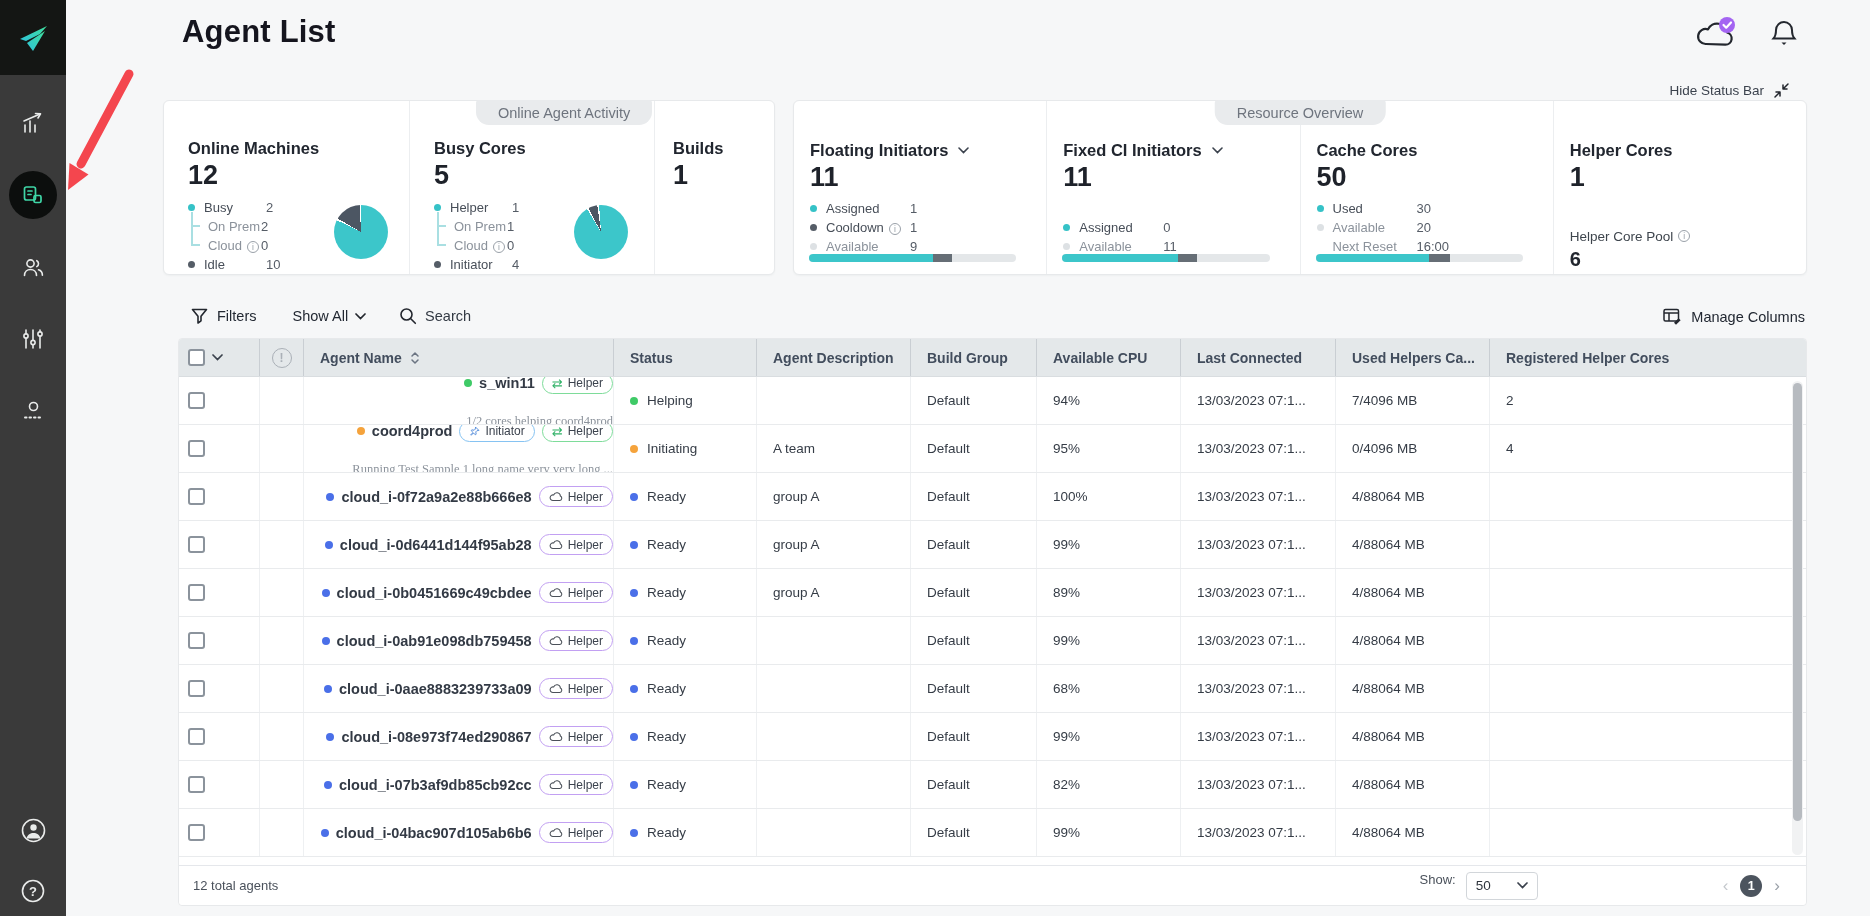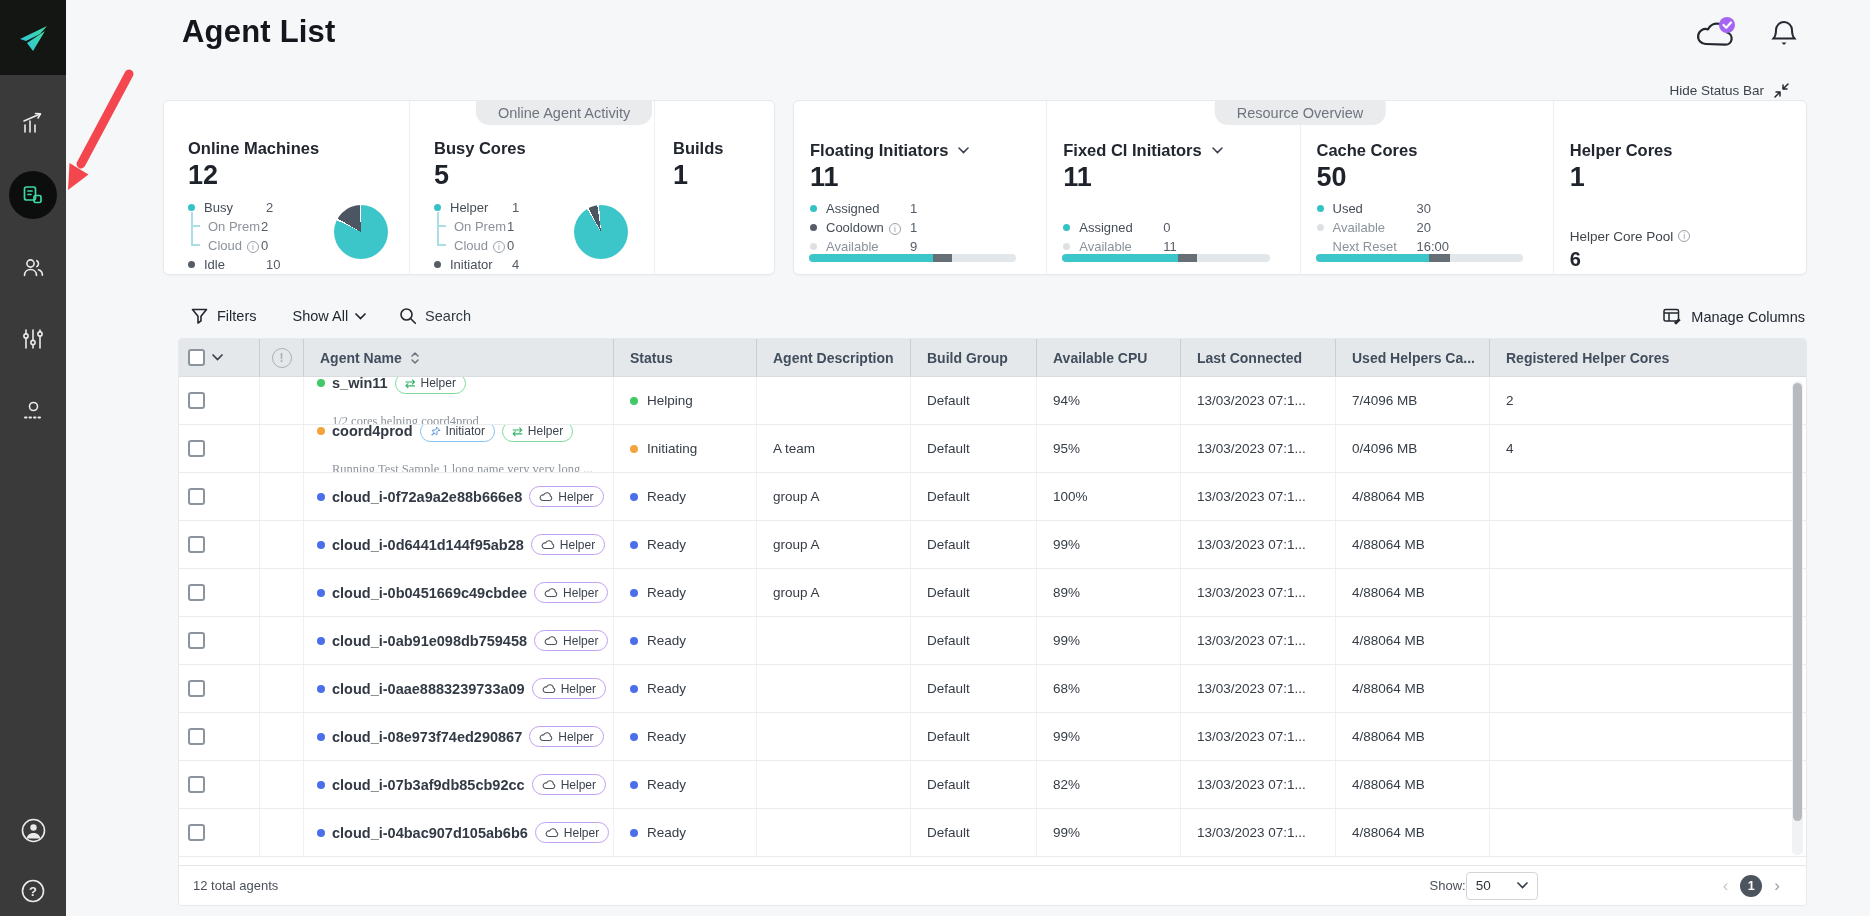--- a/index.html
+++ b/index.html
@@ -80,35 +80,35 @@
   .grid-row { display:grid; grid-template-columns:80px 44px 310px 143px 154px 126px 144px 155px 154px minmax(0,1fr); align-items:center; }
   .thead { height:38px; background:#e4e8ea; font-size:14px; font-weight:700; color:#424d5d; border-bottom:1px solid #d9dde0; border-radius:3px 3px 0 0; }
   .th { display:flex; align-items:center; height:100%; padding-left:16px; white-space:nowrap; overflow:hidden; }
   .th + .th { border-left:1px solid #c9ced3; }
   .th-check { padding-left:9px; gap:7px; }
   .th-alert { justify-content:center; padding-left:0; }
   .tr { height:48px; border-bottom:1px solid #e9ebed; font-size:13.5px; color:#353c46; background:#fff; cursor:pointer; }
   .td { display:flex; align-items:center; height:100%; padding-left:16px; white-space:nowrap; overflow:hidden; }
   .td + .td { border-left:1px solid #eef0f2; }
   .td-check { padding-left:9px; }
-  .td-name { flex-direction:column; align-items:flex-start; justify-content:center; padding-left:13px; }
+  .td-name { flex-direction:column; align-items:flex-end; justify-content:center; padding-left:13px; }
   .name-line { display:flex; align-items:center; gap:7px; }
   .agent-name { font-weight:700; color:#333a45; font-size:14.5px; }
   .sub { font-size:12.5px; color:#8b929b; margin-top:20px; margin-left:15px;font-family:Liberation Serif, serif; }
   .dot { width:8px; height:8px; border-radius:50%; flex:0 0 auto; }
   .dg { background:#3fca67; } .do { background:#f5a33c; } .db { background:#4a6fe8; }
   .td-status { gap:9px; }
   .cb { width:17px; height:17px; border:2px solid #8b939c; border-radius:3px; background:#fff; flex:0 0 auto; cursor:pointer; }
   .badge { display:inline-flex; align-items:center; gap:5px; height:21px; padding:0 9px; border-radius:11px; border:1px solid; font-size:12px; color:#3c434e; background:#fff; }
   .bdg-green { border-color:#7edc9a; } .bdg-blue { border-color:#86c3f2; } .bdg-purple { border-color:#c2a0f2; }
   .tr-ic { color:#34b36a; font-size:13px; line-height:1; }
   .alert-circ { width:20px; height:20px; border:1.5px solid #aab0b7; border-radius:50%; color:#aab0b7; font-size:12px; font-weight:700; display:flex; align-items:center; justify-content:center; }
   .partial { height:8px; background:#fff; }
   .tfoot { position:absolute; left:0; right:0; bottom:0; height:40px; background:#fff; border-top:1px solid #e5e7eb; border-radius:0 0 4px 4px; display:flex; align-items:center; font-size:13px; color:#4a515b; padding:0 14px; }
-  .show-group { margin-left:auto; display:flex; align-items:center; margin-right:185px; }
+  .show-group { margin-left:auto; display:flex; gap:10px; margin-right:185px; }
   .select { width:72px; height:28px; border:1px solid #d2d6da; border-radius:4px; display:flex; align-items:center; padding:0 9px; justify-content:space-between; font-size:13.5px; color:#2f353d; background:#fff; cursor:pointer; }
   .pager { display:flex; align-items:center; gap:12px; margin-right:12px; }
   .pg-chev { font-size:17px; color:#9aa0a8; cursor:pointer; line-height:1; }
   .pg-chev.dis { color:#c4c8cd; }
   .pg-num { width:22px; height:22px; border-radius:50%; background:#4c545e; color:#fff; font-size:12.5px; font-weight:700; display:flex; align-items:center; justify-content:center; }
   .vscroll { position:absolute; top:42px; right:3px; bottom:50px; width:11px; border-radius:6px; background:#f1f2f3; }
   .vthumb { position:absolute; top:2px; left:1px; width:9px; height:438px; border-radius:5px; background:#b7bbc0; cursor:pointer; }
   .sort-ic { margin-left:8px; }
 </style>
 </head>

